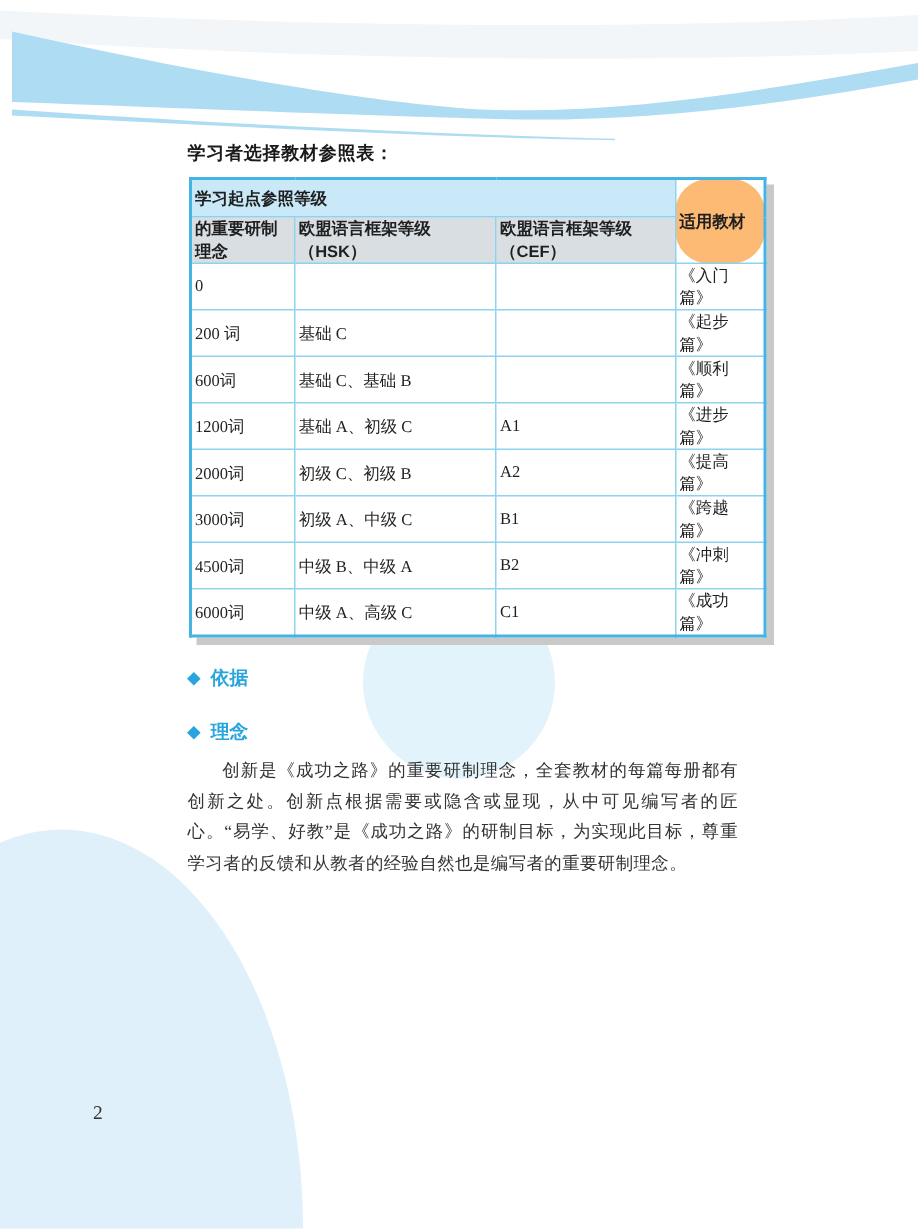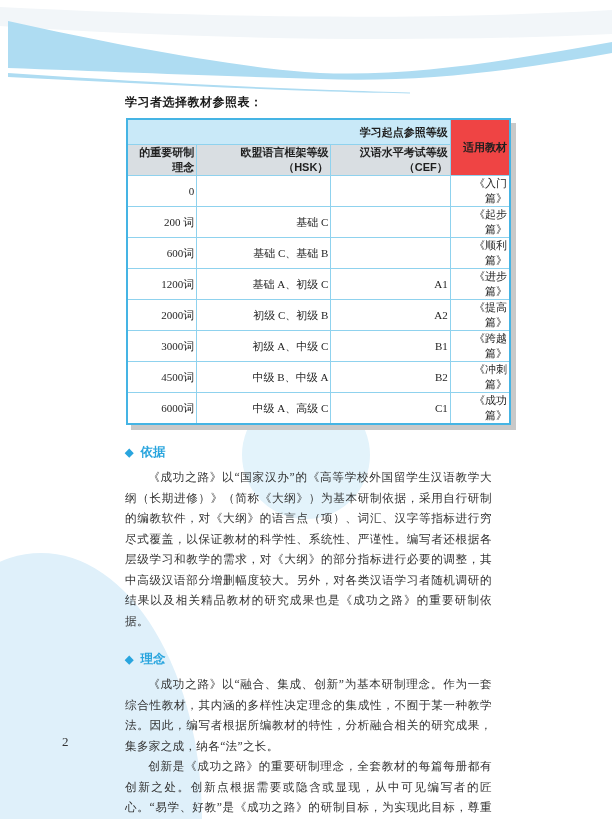--- a/index.html
+++ b/index.html
@@ -23,28 +23,28 @@
     font-family:Liberation Mono, monospace;font-weight:bold;font-size:12px;
     color:#1a1a1a;margin:0 0 7px 0;letter-spacing:0.5px;
   }
   
   table.ref{
     border-collapse:collapse;width:385px;margin-left:1px;
     border:2px solid #45b4e4;background:#ffffff;
     box-shadow:5px 5px 0 #c9c9c9;
   }
   table.ref th, table.ref td{
-    border:1px solid #8fd2ee;text-align:right;vertical-align:middle;
+    border:1px solid #8fd2ee;text-align:left;vertical-align:middle;
     padding:0 2px;color:#1f1f1f;
   }
   table.ref th{
     font-family:"Liberation Sans", sans-serif;font-weight:bold;font-size:11px;
   }
   th.group{background:#c9e9f8;height:24px;}
-  th.applicable{background:#ef4444;}
+  th.applicable{background:#fdba74;border-radius:23px;}
   th.sub{background:#d9dee2;height:22px;font-weight:bold;}
   table.ref td{height:20px;font-size:11px;}
   col.c1{width:70px;} col.c2{width:135px;} col.c3{width:120px;} col.c4{width:60px;}
   
   .section{margin-top:19px;}
   .section-heading{
     display:flex;align-items:center;gap:7px;margin:0 0 7px 0;
     font-family:"Liberation Sans", sans-serif;font-weight:bold;font-size:12.5px;
     color:#29a5de;
   }
@@ -83,21 +83,21 @@
         <col class="c4">
       </colgroup>
     <thead>
       <tr>
         <th class="group" colspan="3">学习起点参照等级</th>
         <th class="applicable" rowspan="2">适用教材</th>
       </tr>
       <tr>
         <th class="sub">的重要研制理念</th>
         <th class="sub">欧盟语言框架等级（HSK）</th>
-        <th class="sub">汉语水平考试等级（CEF）</th>
+        <th class="sub">欧盟语言框架等级（CEF）</th>
       </tr>
     </thead>
     <tbody>
       <tr>
         <td>0</td>
         <td></td>
         <td></td>
         <td>《入门篇》</td>
       </tr>
       <tr>
@@ -143,27 +143,25 @@
         <td>《成功篇》</td>
       </tr>
     </tbody>
   </table>
 
   <div class="section">
     <h3 class="section-heading">
       <span class="diamond">◆</span>
       <span>依据</span>
     </h3>
-    <p class="para">《成功之路》以“国家汉办”的《高等学校外国留学生汉语教学大纲（长期进修）》（简称《大纲》）为基本研制依据，采用自行研制的编教软件，对《大纲》的语言点（项）、词汇、汉字等指标进行穷尽式覆盖，以保证教材的科学性、系统性、严谨性。编写者还根据各层级学习和教学的需求，对《大纲》的部分指标进行必要的调整，其中高级汉语部分增删幅度较大。另外，对各类汉语学习者随机调研的结果以及相关精品教材的研究成果也是《成功之路》的重要研制依据。</p>
   </div>
 
   <div class="section">
     <h3 class="section-heading">
       <span class="diamond">◆</span>
       <span>理念</span>
     </h3>
-    <p class="para">《成功之路》以“融合、集成、创新”为基本研制理念。作为一套综合性教材，其内涵的多样性决定理念的集成性，不囿于某一种教学法。因此，编写者根据所编教材的特性，分析融合相关的研究成果，集多家之成，纳各“法”之长。</p>
     <p class="para">创新是《成功之路》的重要研制理念，全套教材的每篇每册都有创新之处。创新点根据需要或隐含或显现，从中可见编写者的匠心。“易学、好教”是《成功之路》的研制目标，为实现此目标，尊重学习者的反馈和从教者的经验自然也是编写者的重要研制理念。</p>
   </div>
 
 </div>
 
 <div class="page-number">2</div>
 
 </body></html>

